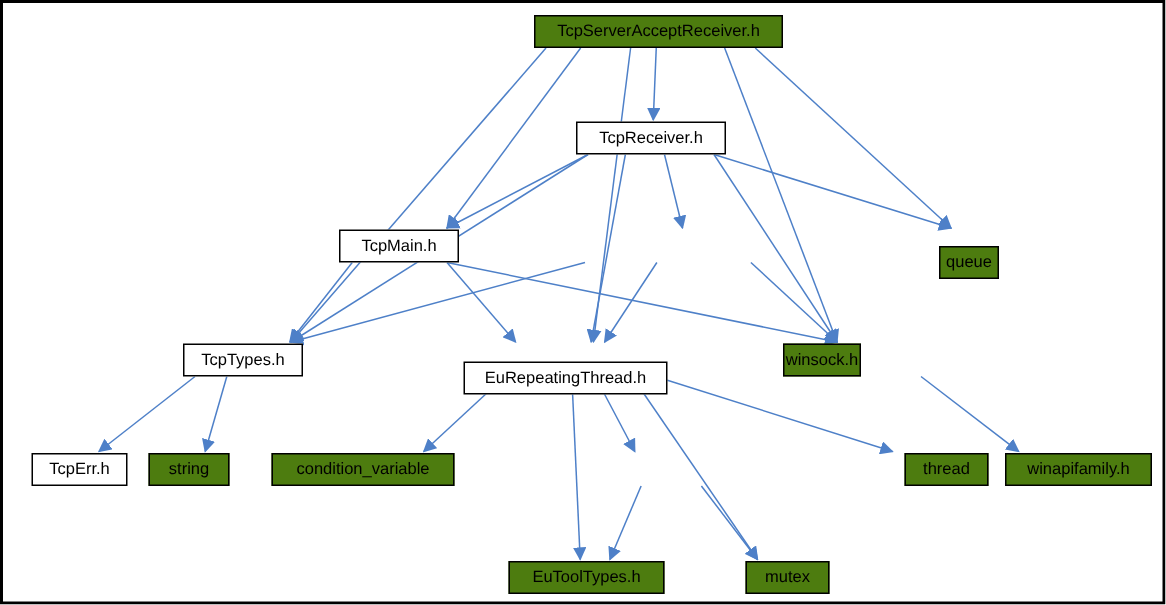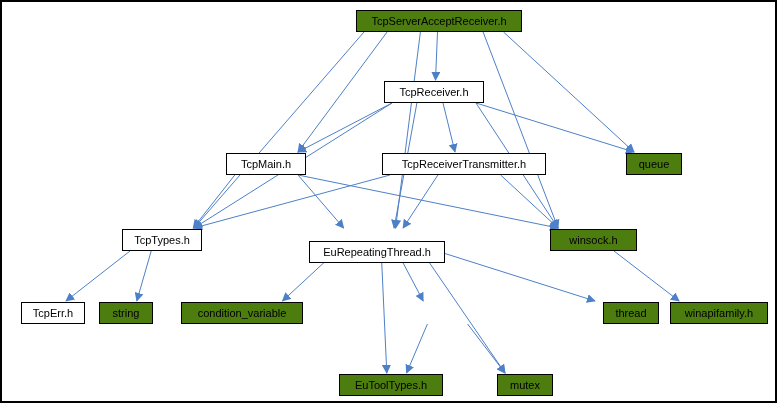--- a/index.html
+++ b/index.html
@@ -74,25 +74,24 @@
       <line x1="435" y1="249" x2="593" y2="299" stroke="#4e80c8" stroke-width="1" marker-end="url(#arr)"></line>
       <line x1="379.2" y1="249" x2="384.8" y2="371" stroke="#4e80c8" stroke-width="1" marker-end="url(#arr)"></line>
       <line x1="419.4" y1="249" x2="503" y2="371" stroke="#4e80c8" stroke-width="1" marker-end="url(#arr)"></line>
       <line x1="425.4" y1="322" x2="404.6" y2="371" stroke="#4e80c8" stroke-width="1" marker-end="url(#arr)"></line>
       <line x1="465.6" y1="322" x2="503" y2="371" stroke="#4e80c8" stroke-width="1" marker-end="url(#arr)"></line>
       <line x1="612" y1="249" x2="677.1" y2="299" stroke="#4e80c8" stroke-width="1" marker-end="url(#arr)"></line>
     </svg>
 <div class="node gray" style="left: 354px; top: 8px; width: 166px; height: 22px;">TcpServerAcceptReceiver.h</div>
     <div class="node white" style="left: 382px; top: 79px; width: 100px; height: 22px;">TcpReceiver.h</div>
     <div class="node white" style="left: 224px; top: 151px; width: 80px; height: 22px;">TcpMain.h</div>
-    <div class="node white" style="left: 380px; top: 151px; width: 164px; height: 22px;">TcpReceiverTransmitter.h</div>
-    <div class="node gray" style="left: 624px; top: 151px; width: 56px; height: 22px;">queue</div>
+    <div class="node gray" style="left: 624px; top: 162px; width: 40px; height: 22px;">queue</div>
     <div class="node white" style="left: 120px; top: 227px; width: 80px; height: 22px;">TcpTypes.h</div>
     <div class="node white" style="left: 307px; top: 227px; width: 136px; height: 22px; margin-top: 12px;">EuRepeatingThread.h</div>
-    <div class="node gray" style="left: 548px; top: 227px; width: 87px; height: 22px;">winsock.h</div>
+    <div class="node gray" style="left: 520px; top: 227px; width: 52px; height: 22px;">winsock.h</div>
     <div class="node white" style="left: 19px; top: 300px; width: 64px; height: 22px;">TcpErr.h</div>
     <div class="node gray" style="left: 97px; top: 300px; width: 54px; height: 22px;">string</div>
     <div class="node gray" style="left: 179px; top: 300px; width: 122px; height: 22px;">condition_variable</div>
     <div class="node gray" style="left: 601px; top: 300px; width: 56px; height: 22px;">thread</div>
     <div class="node gray" style="left: 668px; top: 300px; width: 98px; height: 22px;">winapifamily.h</div>
     <div class="node gray" style="left: 337px; top: 372px; width: 104px; height: 22px;">EuToolTypes.h</div>
     <div class="node gray" style="left: 495px; top: 372px; width: 56px; height: 22px;">mutex</div>
   </div>
 
 </body></html>

